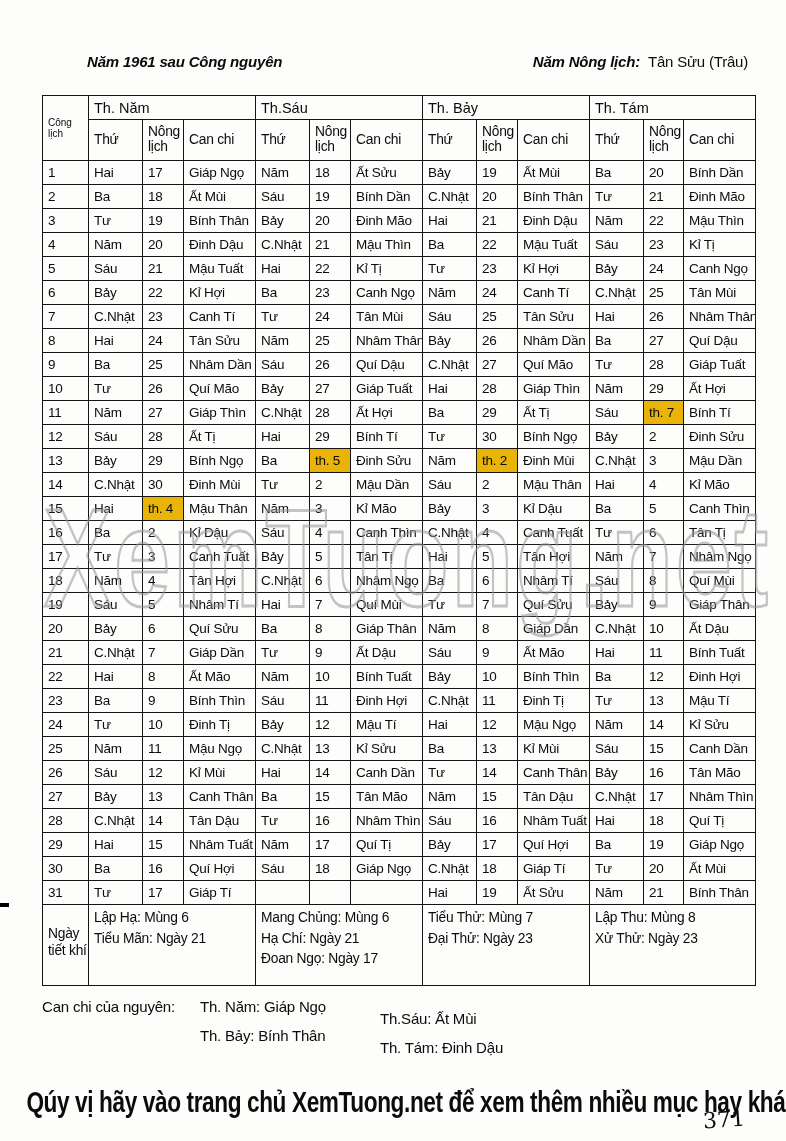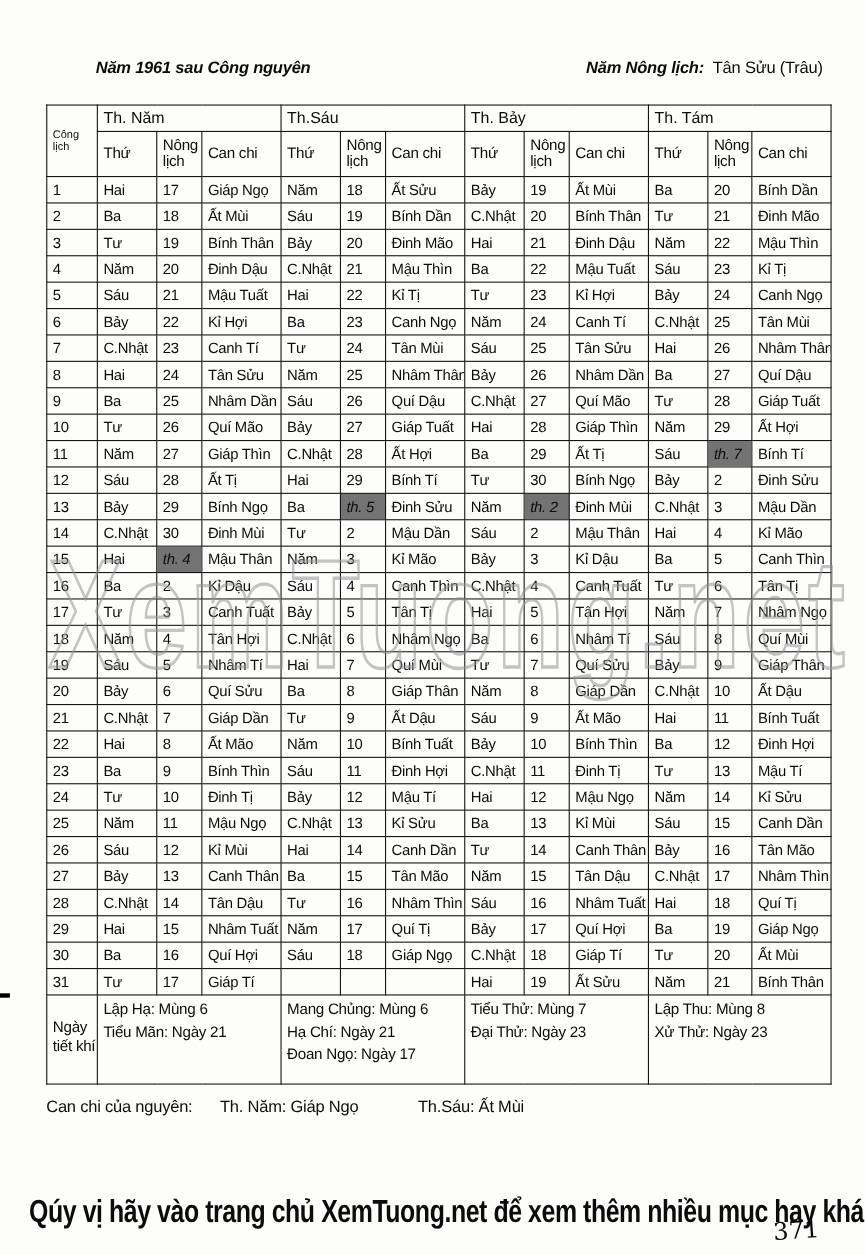--- a/index.html
+++ b/index.html
@@ -31,39 +31,39 @@
     border:1.7px solid #141414;padding:0 0 0 5px;text-align:left;
     white-space:nowrap;overflow:hidden;
   }
   table.cal thead th{font-weight:normal;}
   .g-row th{height:23px;text-align:center;padding-left:0;font-size:14.5px;letter-spacing:0;}
   .s-row th{height:40px;vertical-align:middle;line-height:1.08;font-size:13.8px;}
   th.corner{vertical-align:middle;line-height:1.1;font-size:10px;}
   th.corner span{display:block;width:40px;white-space:normal;}
   th.wrapcell span{display:block;width:38px;white-space:normal;}
   tbody td{height:23px;vertical-align:middle;}
-  td.shaded{background:#737373;font-style:italic;}
+  td.shaded{background:#eab308;}
   tr.tk-row td{height:60px;vertical-align:top;padding-top:3px;line-height:1.5;font-size:13.8px;}
   tr.tk-row td.tk-label{white-space:normal;line-height:1.25;padding-top:20px;}
 
   
   .watermark{
     position:absolute;left:44px;top:488px;z-index:6;pointer-events:none;
     font-size:140px;font-weight:bold;line-height:1;white-space:nowrap;
     letter-spacing:4px;color:rgba(255,255,255,0.04);
     -webkit-text-stroke:3px rgba(148,148,148,0.55);
     transform:scaleX(0.72);transform-origin:left center;
   }
 
   
   .canchi-footer{position:absolute;left:42px;top:998px;width:714px;font-size:15px;letter-spacing:-0.2px;}
   .canchi-footer .row{position:relative;height:29px;}
   .canchi-footer .lab{position:absolute;left:0;top:0;}
   .canchi-footer .i1{position:absolute;left:158px;top:0;}
-  .canchi-footer .i2{position:absolute;left:338px;top:0;}
+  .canchi-footer .i2{position:absolute;left:338px;top:12px;}
 
   
   .promo{
     position:absolute;left:393px;top:1086px;width:940px;margin-left:-470px;
     text-align:center;font-size:29px;font-weight:bold;letter-spacing:-0.5px;white-space:nowrap;
     transform:scaleX(0.78);transform-origin:center top;
   }
   .pageno{
     position:absolute;left:703px;top:1107px;
     font-family:"DejaVu Serif", serif;font-size:22px;transform:rotate(-4deg);
@@ -620,19 +620,23 @@
   </table>
 
   <div class="watermark">XemTuong.net</div>
 
   <div class="canchi-footer">
     <div class="row">
       <span class="lab">Can chi của nguyên:</span>
       <span class="i1">Th. Năm: Giáp Ngọ</span>
       <span class="i2">Th.Sáu: Ất Mùi</span>
     </div>
+    <div class="row">
+      <span class="i1">Th. Bảy: Bính Thân</span>
+      <span class="i2">Th. Tám: Đinh Dậu</span>
+    </div>
   </div>
 
   <div class="promo">Qúy vị hãy vào trang chủ XemTuong.net để xem thêm nhiều mục hay khác</div>
   <div class="pageno">371</div>
   <div class="margin-mark"></div>
 
 </div>
 
 </body></html>

